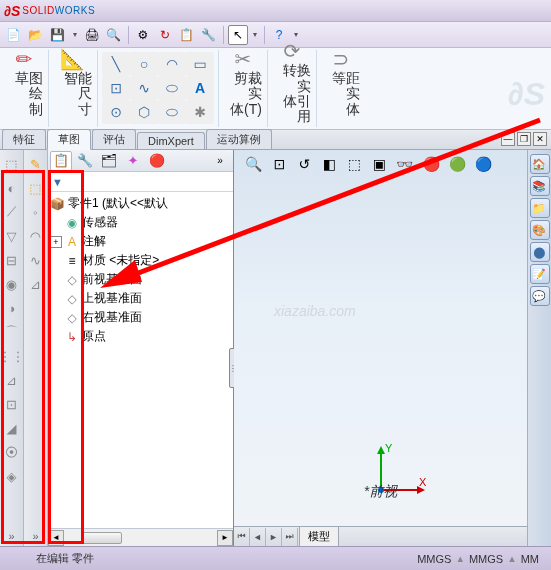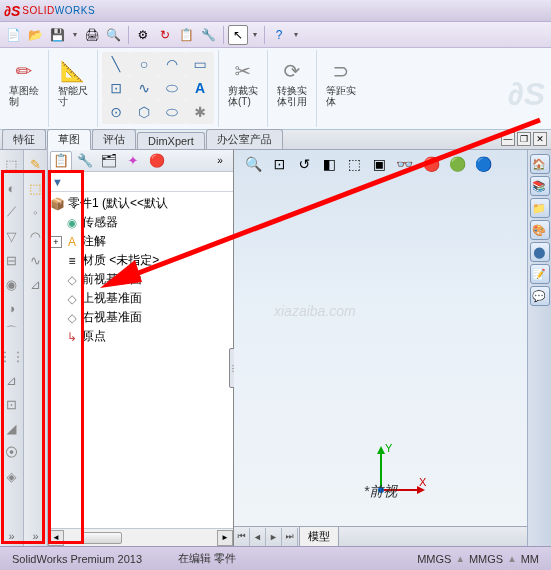--- a/index.html
+++ b/index.html
@@ -13,21 +13,21 @@
 .logo-works { color: #0066b3; }
 
 .qat { height: 26px; background: linear-gradient(#f0ecf8, #e0d8ec); border-bottom: 1px solid #c0b8d4; display: flex; align-items: center; padding: 0 4px; gap: 2px; }
 .qat-btn { width: 20px; height: 20px; border: 1px solid transparent; background: transparent; border-radius: 2px; display: flex; align-items: center; justify-content: center; cursor: pointer; font-size: 12px; }
 .qat-sep { width: 1px; height: 18px; background: #b8b0d0; margin: 0 2px; }
 
 .ribbon { height: 82px; background: #f4f8fc; border-bottom: 1px solid #b0c4d8; display: flex; padding: 2px 0; position: relative; }
 .ribbon-group { border-right: 1px solid #d0dce8; padding: 2px 4px; display: flex; flex-direction: column; align-items: center; }
 .big-btn { width: 40px; height: 60px; display: flex; flex-direction: column; align-items: center; justify-content: center; cursor: pointer; border: 1px solid transparent; border-radius: 3px; }
 .big-btn-icon { font-size: 20px; height: 28px; display: flex; align-items: center; }
-.big-btn-label { font-size: 10px; text-align: left; line-height: 1.1; color: #333; }
+.big-btn-label { font-size: 14px; text-align: right; line-height: 1.1; color: #333; }
 .small-grid { display: grid; grid-template-columns: repeat(4, 28px); grid-template-rows: repeat(3, 24px); gap: 0; }
 .sm-btn { width: 28px; height: 24px; display: flex; align-items: center; justify-content: center; cursor: pointer; border: 1px solid transparent; border-radius: 2px; font-size: 14px; color: #3a6ea5; }
 
 .tabs-row { height: 20px; background: linear-gradient(#e8ecf0, #d8dce4); border-bottom: 1px solid #a0a8b8; display: flex; align-items: flex-end; padding-left: 2px; position: relative; }
 .tab { padding: 2px 10px; border: 1px solid #a0a8b8; border-bottom: none; background: #e0e4ec; margin-right: 1px; border-radius: 3px 3px 0 0; cursor: pointer; font-size: 11px; color: #333; }
 .tab.active { background: #f4f8fc; border-bottom: 1px solid #f4f8fc; margin-bottom: -1px; }
 .tabs-right { position: absolute; right: 4px; top: 2px; display: flex; gap: 2px; }
 .tabs-right .mini { width: 14px; height: 14px; border: 1px solid #888; background: #f0f0f0; font-size: 9px; display: flex; align-items: center; justify-content: center; cursor: pointer; }
 
 .workspace { height: 396px; display: flex; position: relative; background: #fff; }
@@ -158,21 +158,21 @@
     </div>
   </div>
   <div style="position:absolute;right:6px;top:28px;font-size:32px;color:#dce4ec;font-style:italic;font-weight:bold">∂S</div>
 </div>
 
 <div class="tabs-row">
   <div class="tab">特征</div>
   <div class="tab active">草图</div>
   <div class="tab">评估</div>
   <div class="tab">DimXpert</div>
-  <div class="tab">办公室产品</div>
+  <div class="tab">运动算例</div>
   <div class="tabs-right">
     <div class="mini">—</div>
     <div class="mini">❐</div>
     <div class="mini">✕</div>
   </div>
 </div>
 
 <div class="workspace">
 
   <div class="vtb">
@@ -305,21 +305,20 @@
     <div class="vrtb-btn">📚</div>
     <div class="vrtb-btn">📁</div>
     <div class="vrtb-btn">🎨</div>
     <div class="vrtb-btn">⬤</div>
     <div class="vrtb-btn">📝</div>
     <div class="vrtb-btn">💬</div>
   </div>
 </div>
 
 <div class="statusbar">
-  <span class="status-item">SolidWorks Premium 2013</span>
   <span class="status-item" style="margin-left:24px">在编辑 零件</span>
   <div class="status-right">
     <span class="status-item">MMGS</span>
     <span class="status-sep">▴</span>
     <span class="status-item">MMGS</span>
     <span class="status-sep">▴</span>
     <span class="status-item">MM</span>
   </div>
 </div>
 

